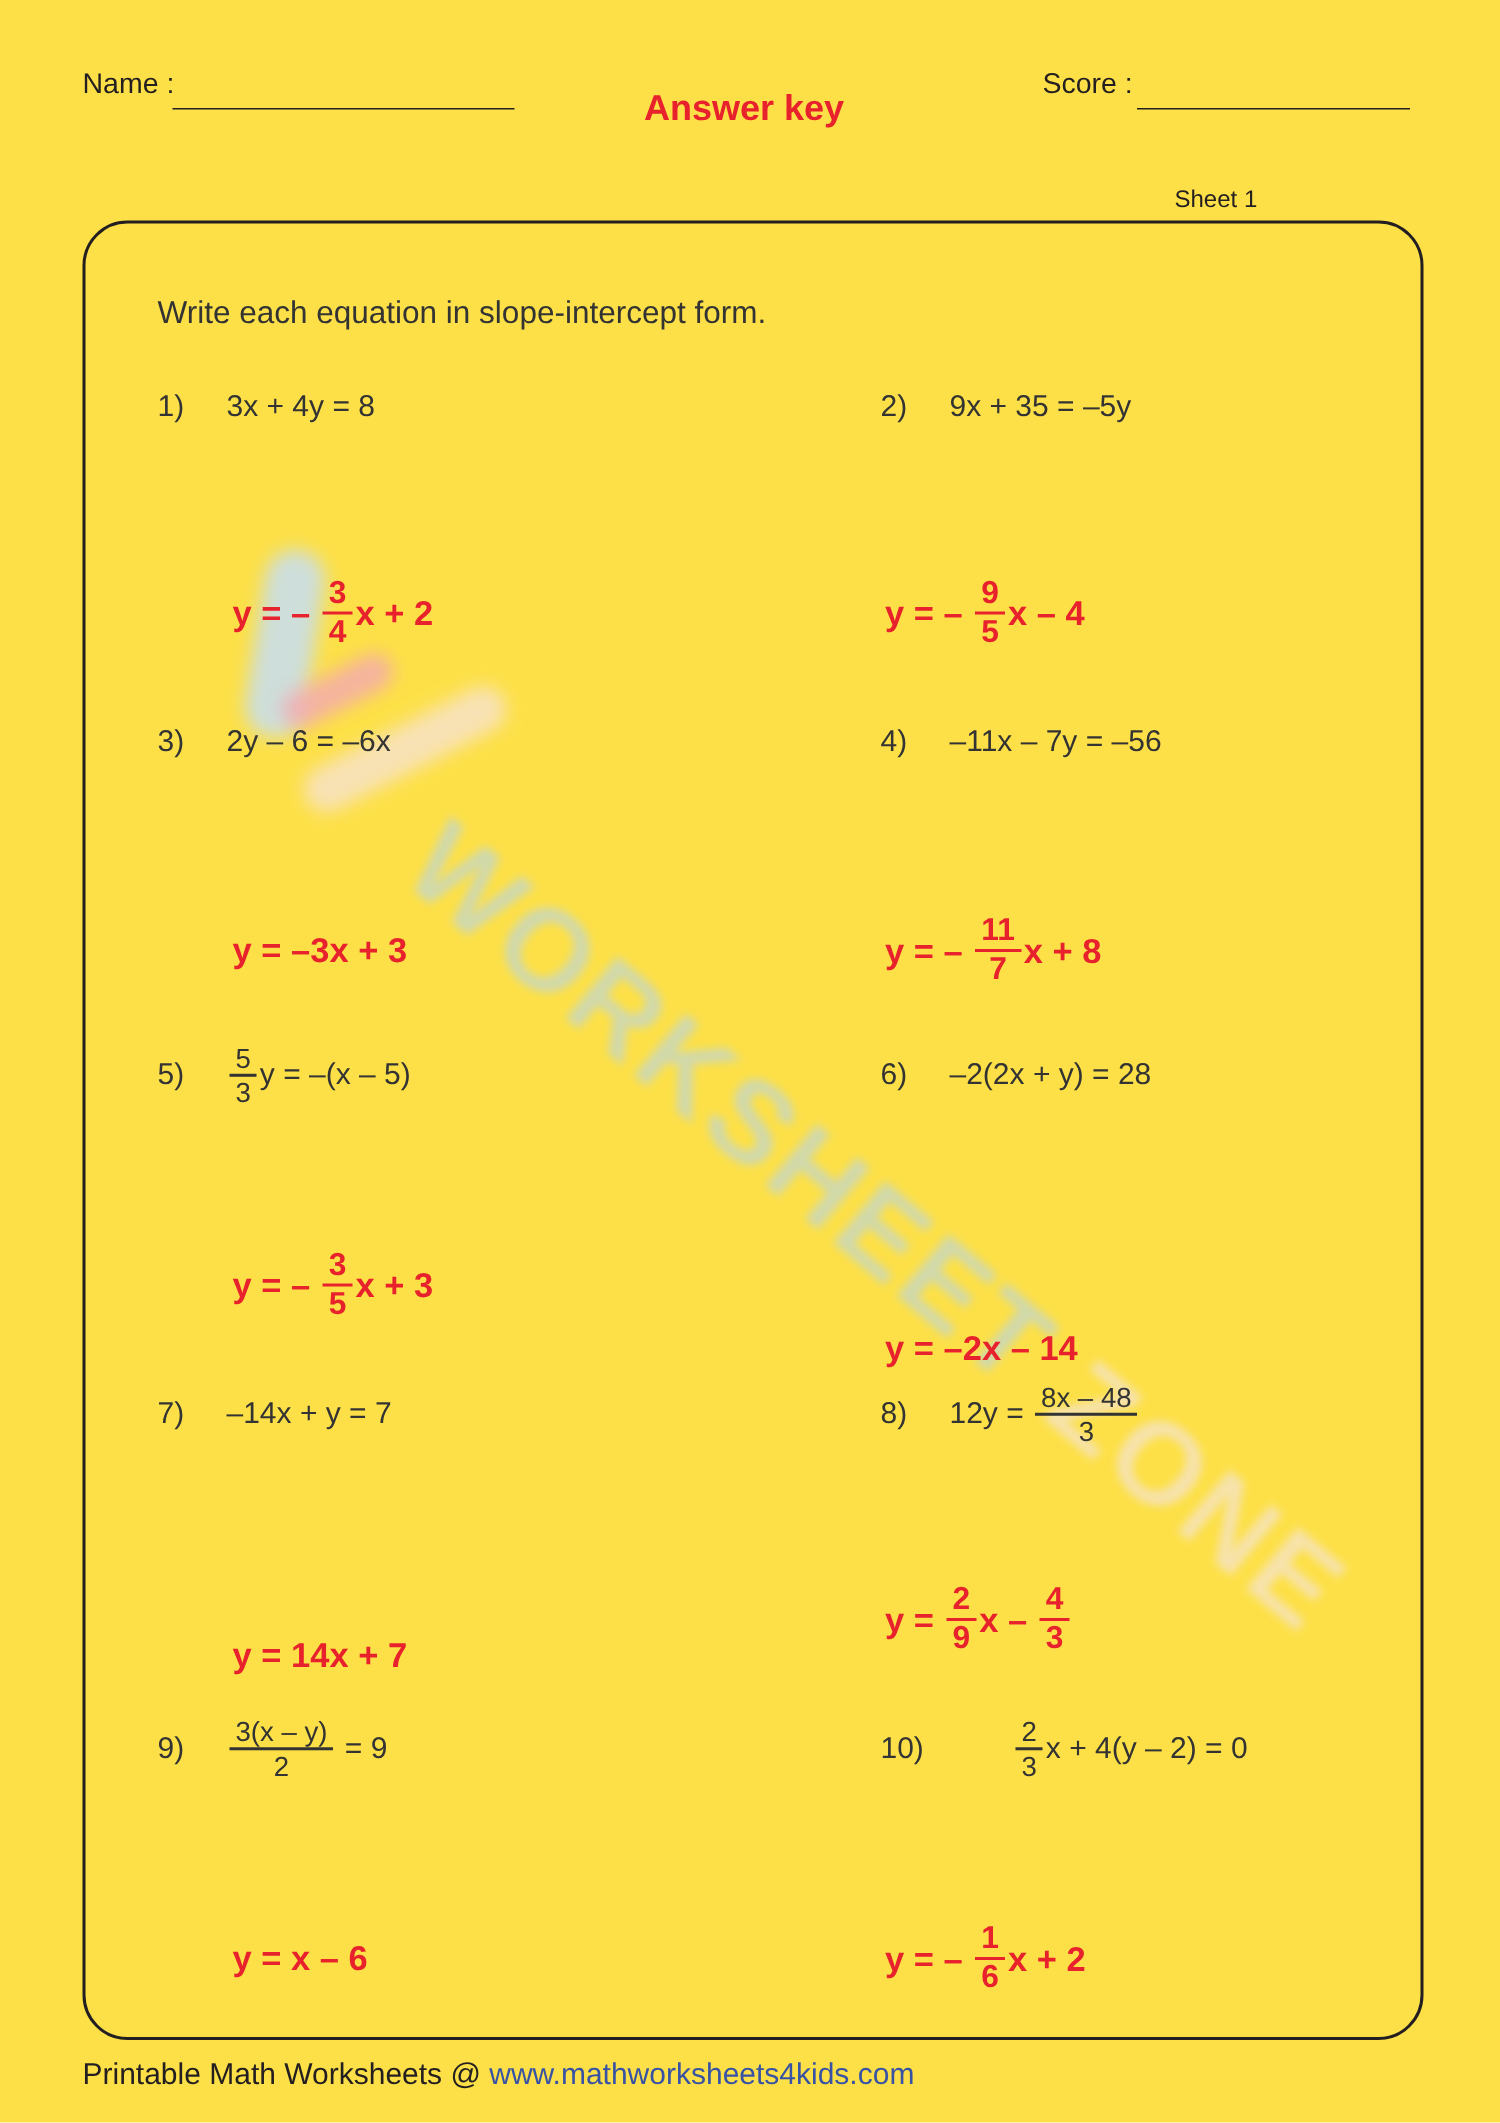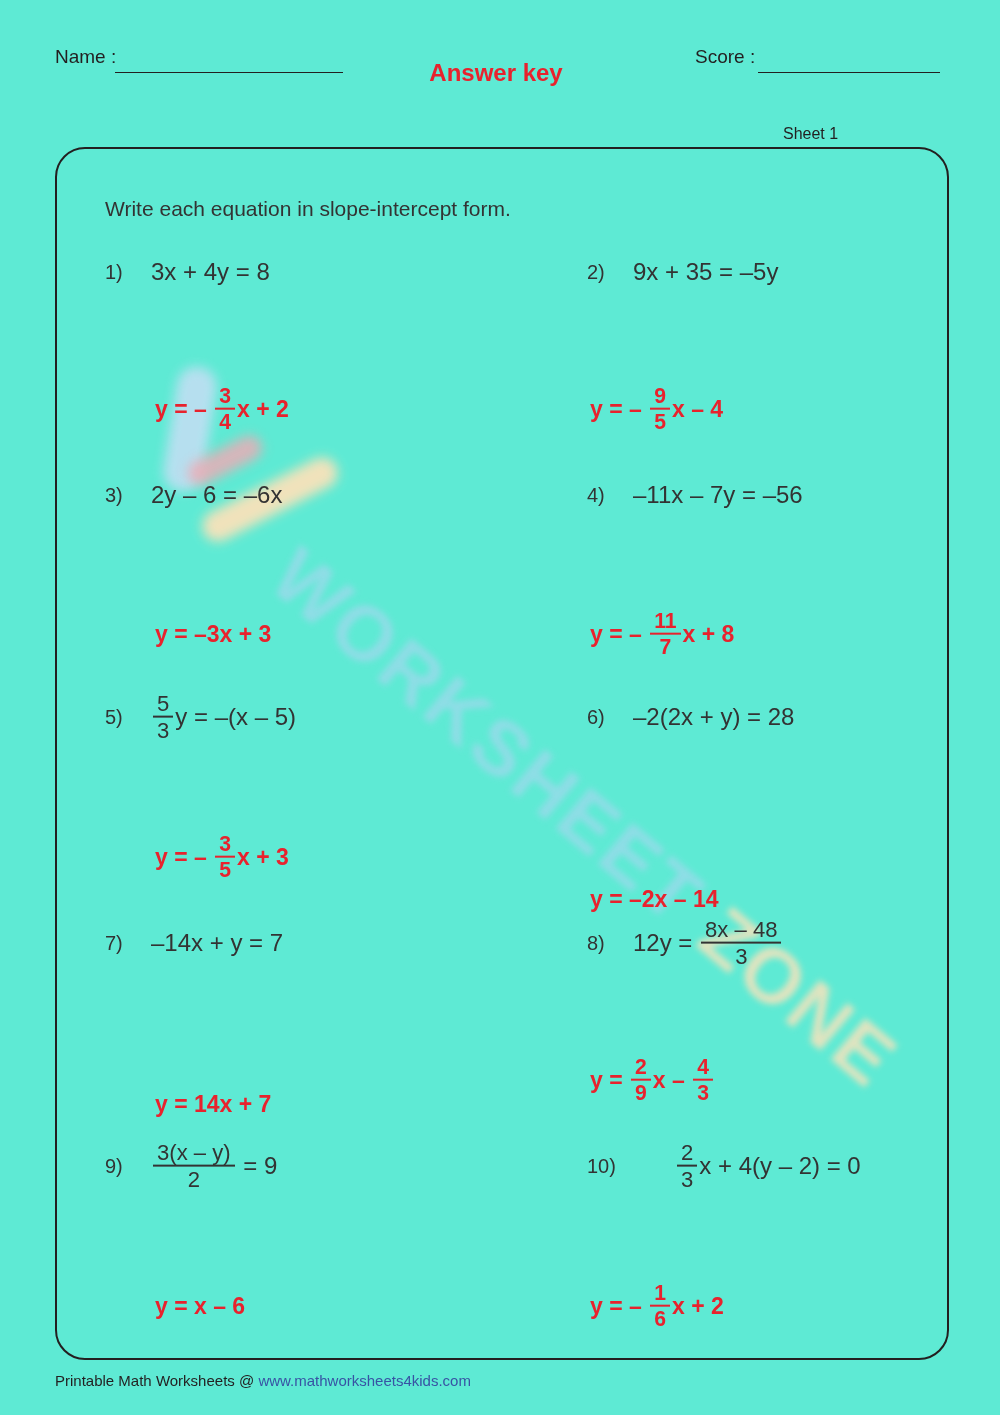--- a/index.html
+++ b/index.html
@@ -1,44 +1,44 @@
 <!DOCTYPE html>
 <html style="--answer-red: #e8222d; --link-blue: #3853a4; --ink: #231f20; --watermark-blue: #b1d4f3; --watermark-cream: #f6e3bd; --logo-blue: #c6def4; --logo-red: #f3a9b4; --logo-yellow: #f8e2ba;"><head>
 <meta charset="utf-8">
 <style>
   html,body{margin:0;padding:0;background:#fff;}
-  .page{position:relative;width:1000px;height:1415px;background:#5eead4;overflow:hidden;
+  .page{position:relative;width:1000px;height:1415px;background:#fde047;overflow:hidden;
         font-family:"Liberation Sans",sans-serif;color:var(--ink,#231f20);}
   
   .hdr-label{position:absolute;font-size:19px;color:var(--ink);}
   .u-line{position:absolute;border-bottom:1.6px solid var(--ink);height:0;}
   .answer-key{position:absolute;top:59px;left:50%;transform:translateX(-53%);
               font-size:24px;font-weight:bold;color:var(--answer-red);}
   .sheet-num{position:absolute;top:125px;left:783px;font-size:16px;color:var(--ink);}
   
   .box{position:absolute;left:55px;top:147px;width:890px;height:1209px;
        border:2.5px solid var(--ink);border-radius:30px;background:transparent;z-index:2;}
   .capsule{position:absolute;top:-30px;left:50%;transform:translateX(-50%);
            background:#fff;border:2.5px solid var(--ink);border-radius:29px;
            height:53px;line-height:53px;padding:0 30px;white-space:nowrap;
            font-family:"Liberation Serif",serif;font-weight:bold;font-size:31px;color:var(--ink);}
   .instruction{position:absolute;left:48px;top:48px;font-size:21px;color:#333;}
   
   .prob{position:absolute;display:flex;align-items:center;transform:translateY(-50%);}
   .pnum{width:46px;flex:none;font-size:20px;color:#333;}
-  .eq{display:flex;align-items:center;font-size:24px;color:#333;}
+  .eq{display:flex;align-items:center;font-size:20px;color:#333;}
   .ans{position:absolute;display:flex;align-items:center;transform:translateY(-50%);
        font-size:23px;font-weight:bold;color:var(--answer-red);}
   .t{white-space:pre;}
   .frac{display:inline-flex;flex-direction:column;align-items:center;line-height:1.15;
         margin:0 2px;font-size:0.92em;}
   .frac .num{border-bottom:2px solid currentColor;padding:0 4px;}
   .frac .den{padding:0 4px;}
   
-  .footer{position:absolute;left:55px;top:1372px;font-size:15px;color:var(--ink);}
+  .footer{position:absolute;left:55px;top:1372px;font-size:20px;color:var(--ink);}
   .footer a{color:var(--link-blue);text-decoration:none;}
   
   .wm{position:absolute;z-index:0;pointer-events:none;}
   .wm-text{left:312px;top:530px;transform:rotate(40deg);transform-origin:left top;
            font-size:78px;font-weight:bold;letter-spacing:3px;white-space:nowrap;
            filter:blur(3px);}
   .wm-w1{color:var(--watermark-blue);opacity:.58;}
   .wm-w2{color:var(--watermark-cream);opacity:.85;}
   .stroke{position:absolute;border-radius:20px;filter:blur(6px);}
   .stroke-blue{left:170px;top:366px;width:40px;height:126px;transform:rotate(9deg);

